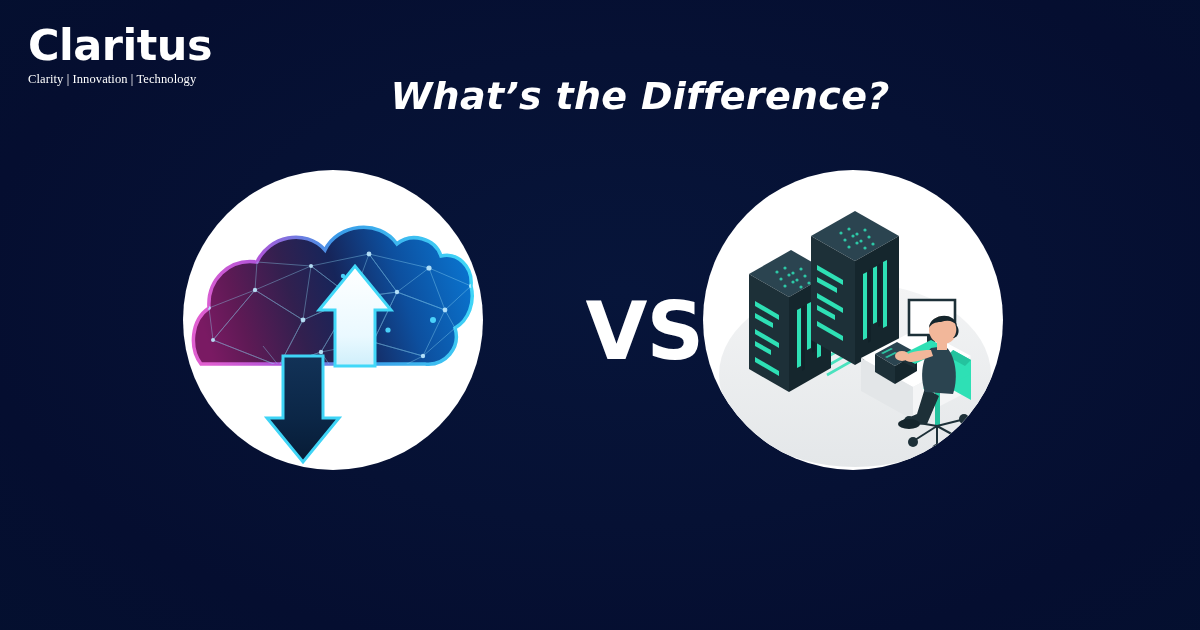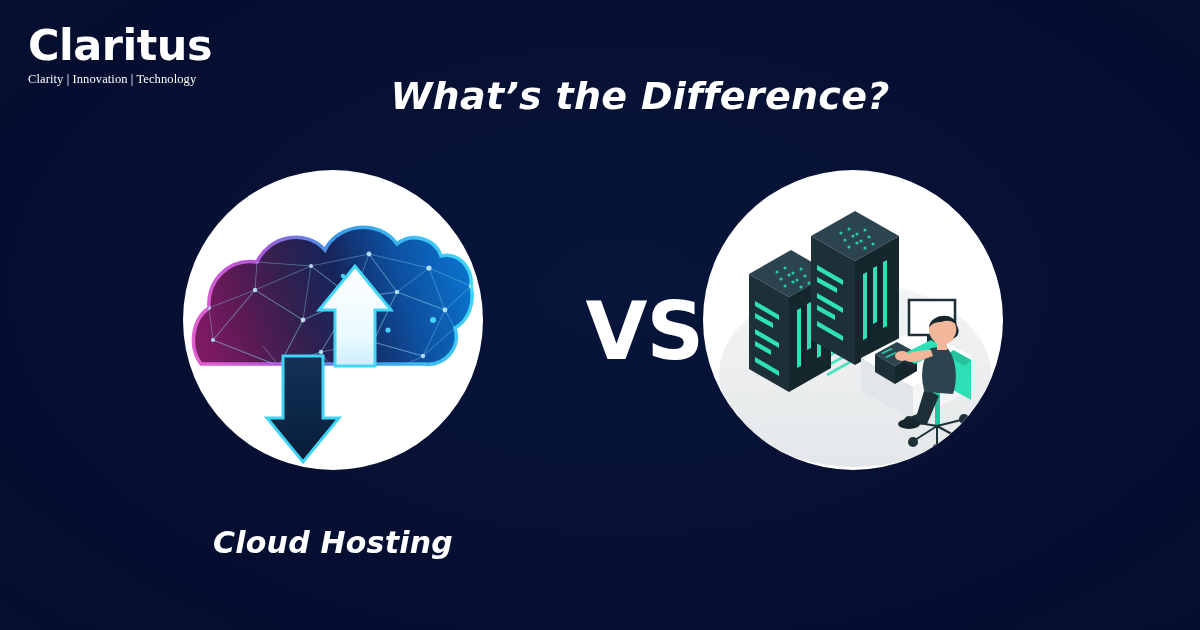--- a/index.html
+++ b/index.html
@@ -232,21 +232,20 @@
           <path d="M 152 196
                    L 152 140
                    L 136 140
                    L 172 96
                    L 208 140
                    L 192 140
                    L 192 196 Z" fill="url(#upArrowGrad)" stroke="#41d8f8" stroke-width="3"></path>
         </g>
       </svg>
     </div>
-    <div class="caption">Cloud Hosting</div>
   </div>
 
   <div class="panel" id="panel-web">
     <div class="disc">
       <svg width="300" height="300" viewBox="0 0 300 300">
         <defs>
           <linearGradient id="floorGrad" x1="0" y1="0" x2="0" y2="1">
             <stop offset="0%" stop-color="#f3f4f5"></stop>
             <stop offset="100%" stop-color="#e4e7e9"></stop>
           </linearGradient>

